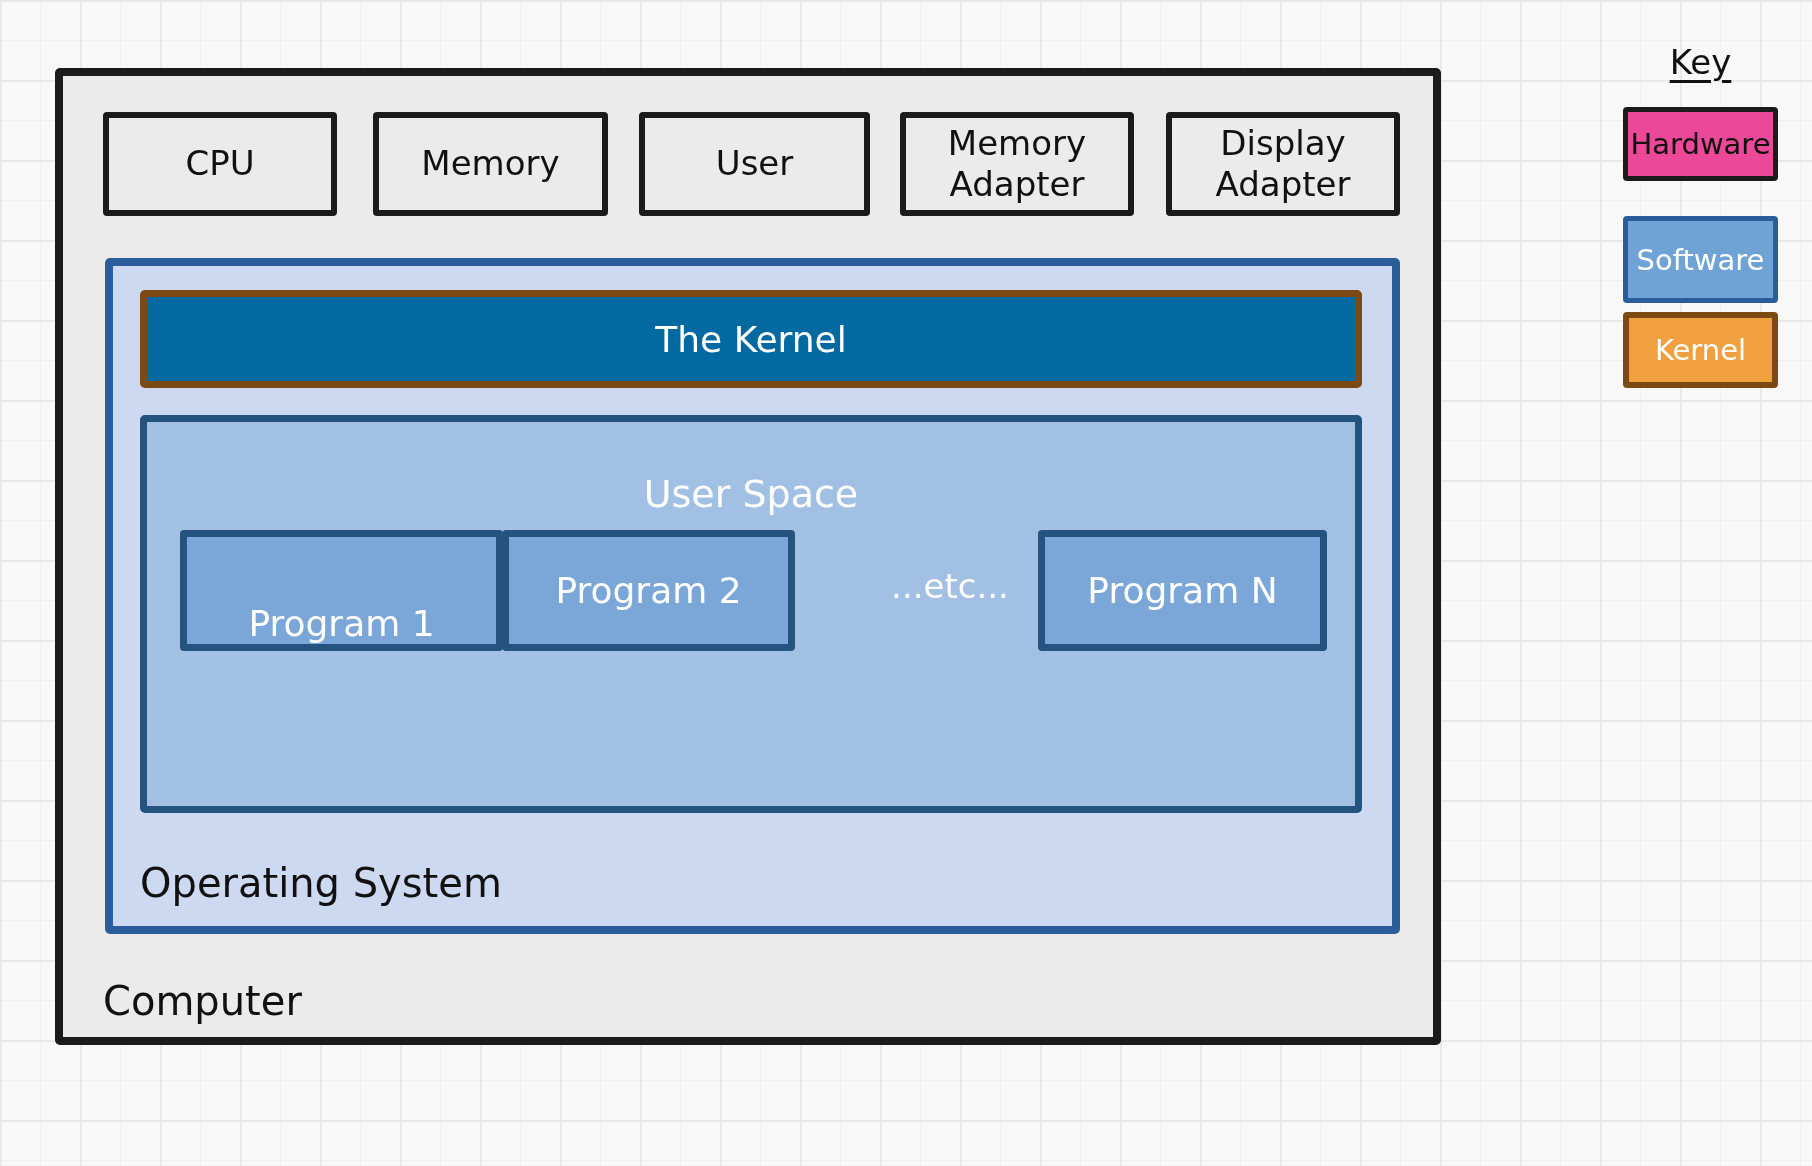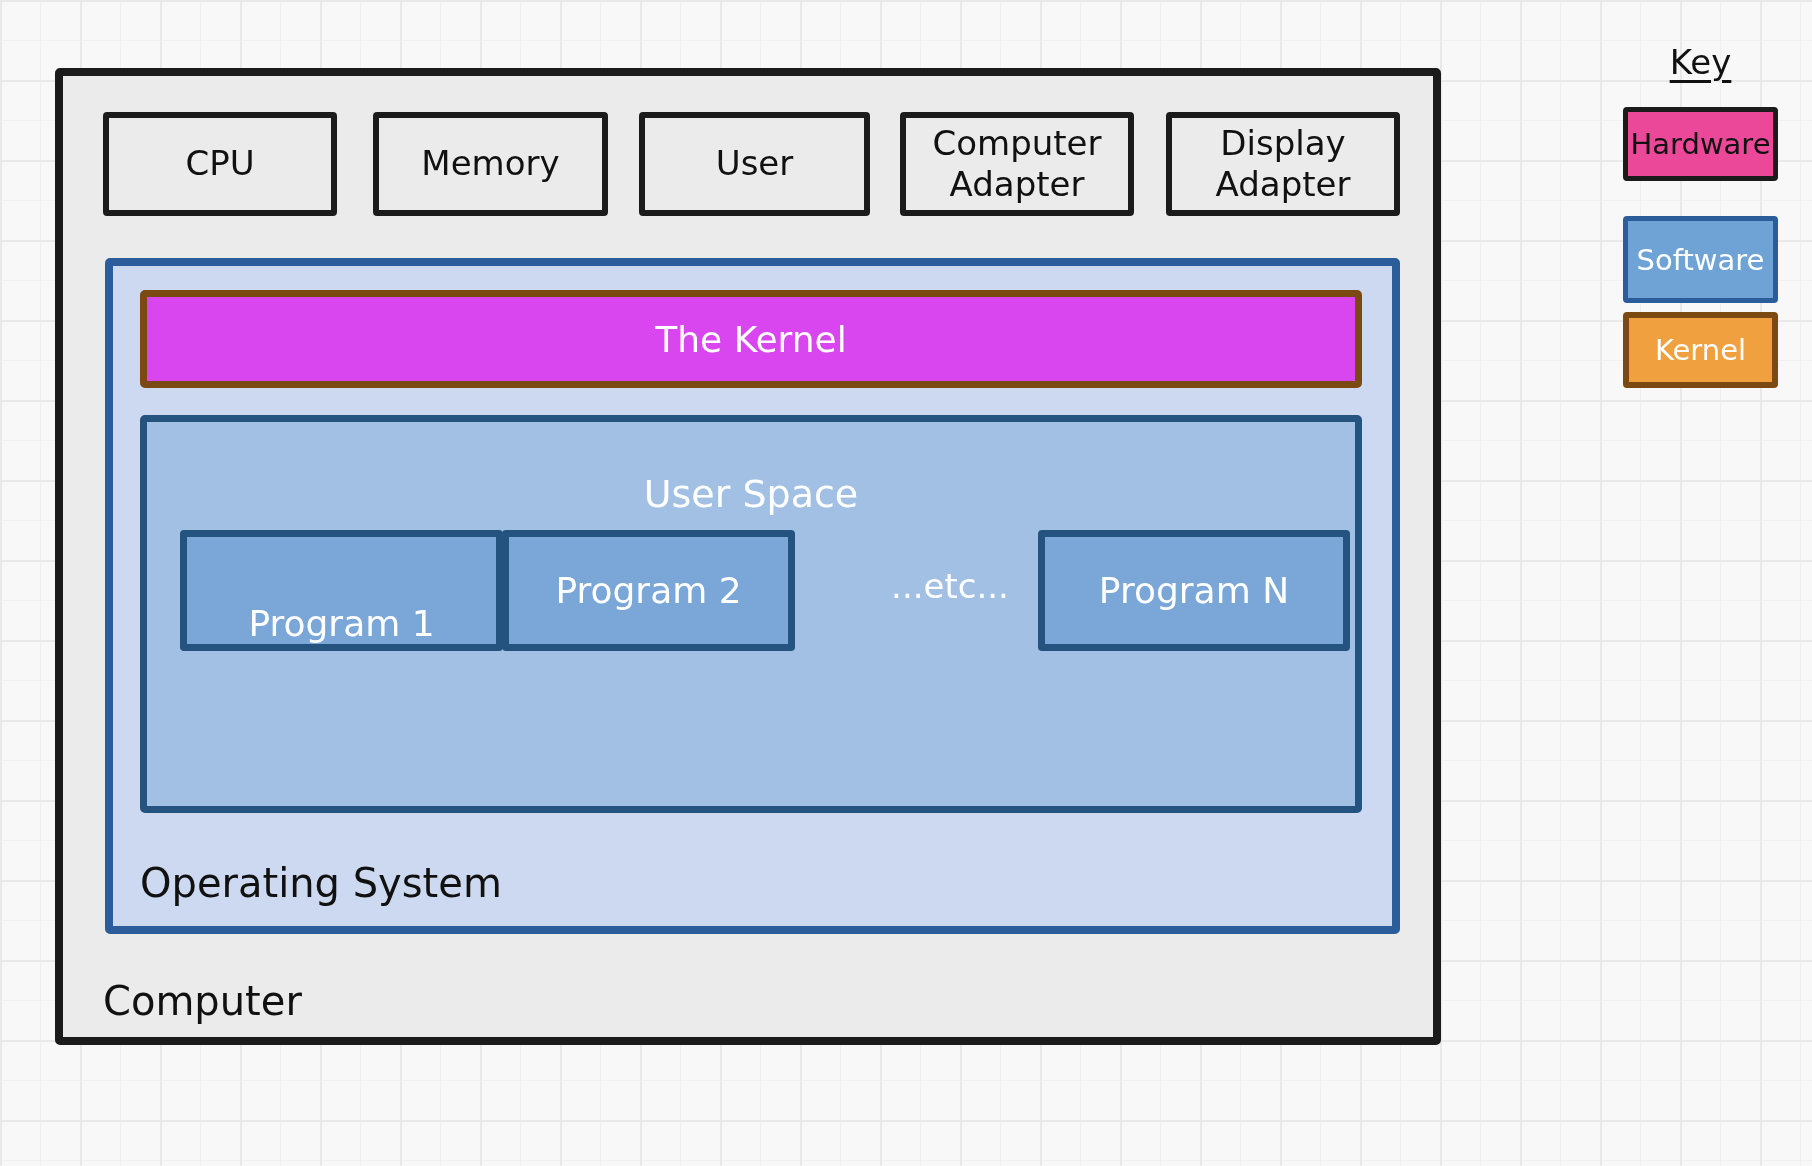--- a/index.html
+++ b/index.html
@@ -73,21 +73,21 @@
     border: 8px solid #2b5d9b;
   }
   .os-label {
     left: 140px; top: 860px;
     font-size: 40px; color: #111;
   }
 
   
   .kernel {
     left: 140px; top: 290px; width: 1222px; height: 98px;
-    background: #d946ef;
+    background: #0369a1;
     border: 7px solid #7b4a12;
     font-size: 36px; color: #ffffff;
   }
 
   
   .userspace {
     left: 140px; top: 415px; width: 1222px; height: 398px;
     background: #a2c0e4;
     border: 7px solid #25537f;
   }
@@ -100,21 +100,21 @@
   
   .program {
     top: 530px; height: 121px;
     background: #7aa6d8;
     border: 7px solid #25537f;
     border-radius: 4px;
     font-size: 36px; color: #ffffff;
   }
   .program-1 { left: 180px;  width: 323px; align-items: flex-end; }
   .program-2 { left: 502px;  width: 293px; }
-  .program-n { left: 1038px; width: 312px; }
+  .program-n { left: 1038px; width: 289px; }
   .etc-label {
     left: 860px; top: 566px; width: 180px;
     text-align: center;
     font-size: 34px; color: #ffffff;
   }
 
   
   .key-title {
     left: 1623px; top: 42px; width: 155px;
     text-align: center;
@@ -157,21 +157,21 @@
   <div class="box flex-center hw hw-cpu">
     <span>CPU</span>
   </div>
   <div class="box flex-center hw hw-memory">
     <span>Memory</span>
   </div>
   <div class="box flex-center hw hw-disk">
     <span>User</span>
   </div>
   <div class="box flex-center hw hw-network">
-    <span style="white-space: normal;">Computer Adapter</span>
+    <span style="white-space: normal;">Memory Adapter</span>
   </div>
   <div class="box flex-center hw hw-display">
     <span style="white-space: normal;">Display Adapter</span>
   </div>
 
   <div class="box os"></div>
 
   <div class="box flex-center kernel">
     <span>The Kernel</span>
   </div>

